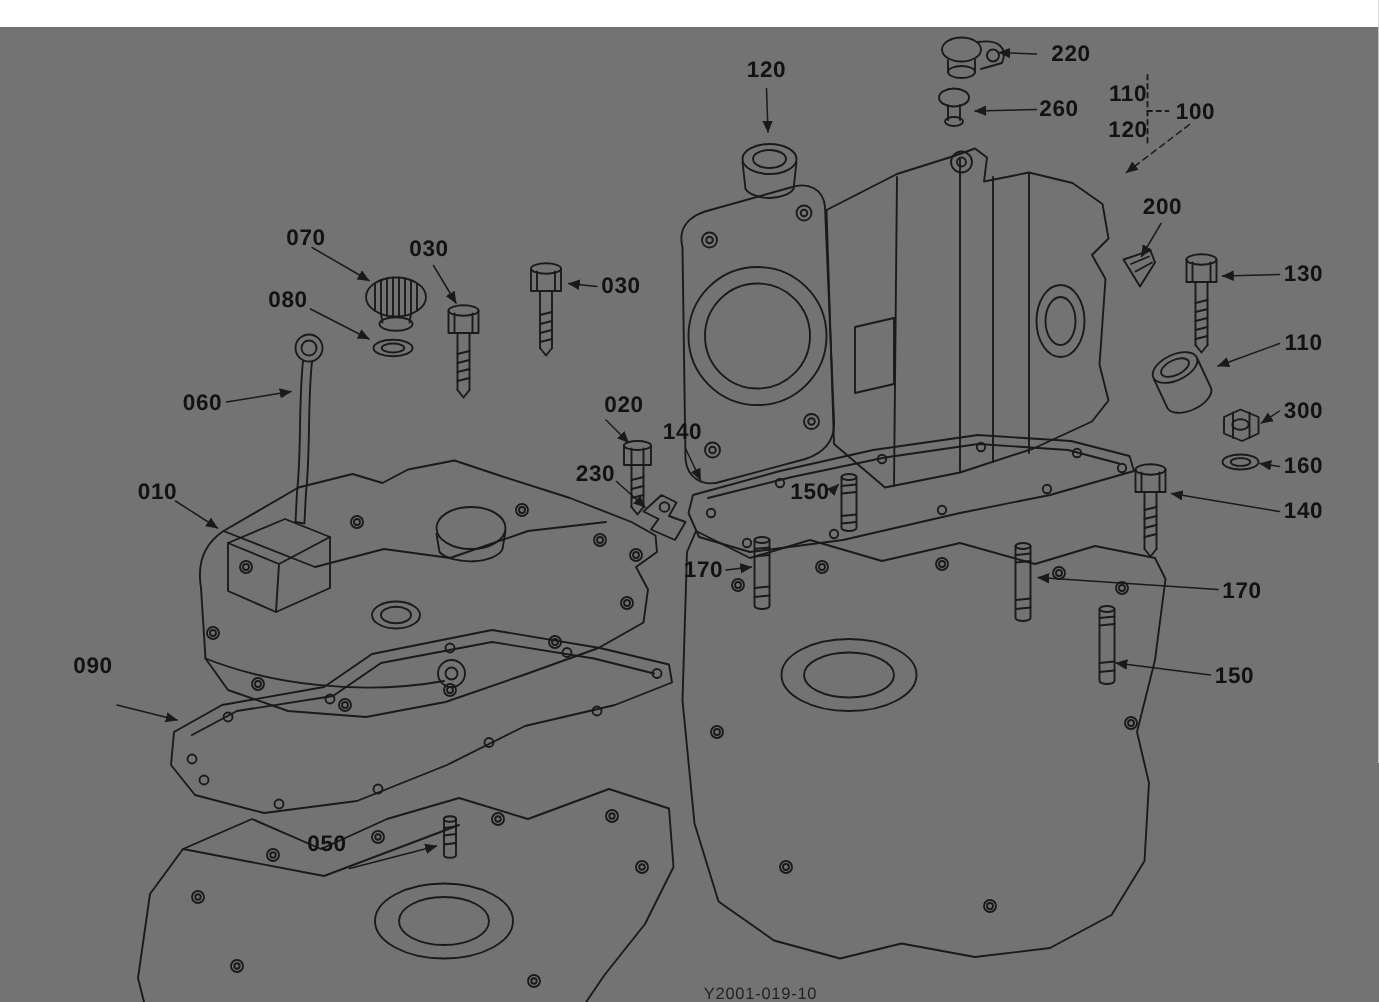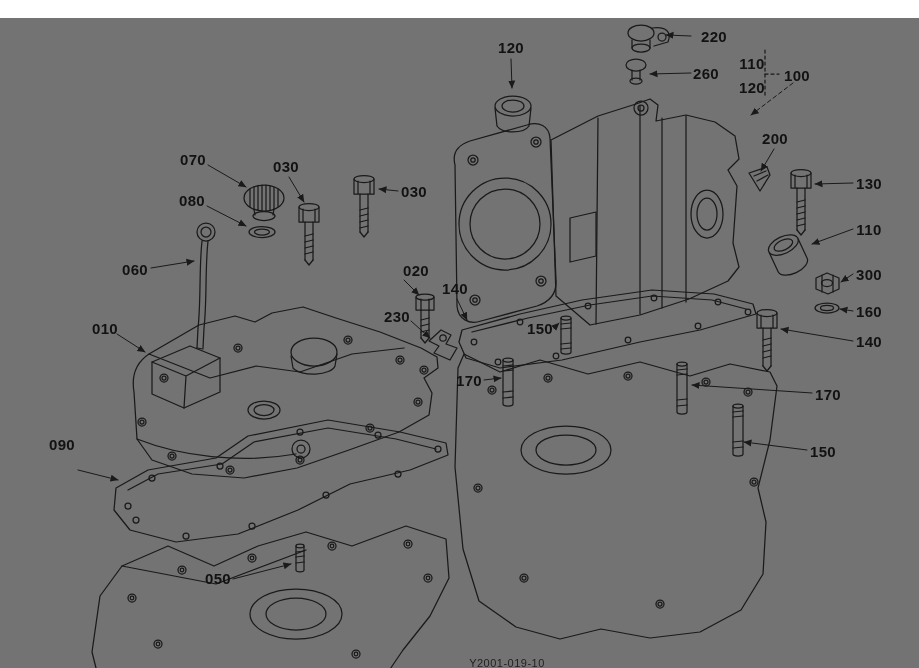--- a/index.html
+++ b/index.html
@@ -377,29 +377,29 @@
   <div class="callout" style="left:752px;top:69px">120</div>
   <div class="callout" style="left:797px;top:57px">100</div>
   <div class="callout" style="left:775px;top:120px">200</div>
   <div class="callout" style="left:869px;top:165px">130</div>
   <div class="callout" style="left:869px;top:211px">110</div>
   <div class="callout" style="left:869px;top:256px">300</div>
   <div class="callout" style="left:869px;top:293px">160</div>
   <div class="callout" style="left:869px;top:323px">140</div>
   <div class="callout" style="left:828px;top:376px">170</div>
   <div class="callout" style="left:823px;top:433px">150</div>
-  <div class="callout" style="left:193px;top:141px">070</div>
+  <div class="callout" style="left:204px;top:141px">070</div>
   <div class="callout" style="left:286px;top:148px">030</div>
   <div class="callout" style="left:414px;top:173px">030</div>
   <div class="callout" style="left:192px;top:182px">080</div>
   <div class="callout" style="left:135px;top:251px">060</div>
   <div class="callout" style="left:416px;top:252px">020</div>
   <div class="callout" style="left:397px;top:298px">230</div>
   <div class="callout" style="left:455px;top:270px">140</div>
   <div class="callout" style="left:540px;top:310px">150</div>
   <div class="callout" style="left:469px;top:362px">170</div>
   <div class="callout" style="left:105px;top:310px">010</div>
   <div class="callout" style="left:62px;top:426px">090</div>
-  <div class="callout" style="left:218px;top:560px">050</div>
+  <div class="callout" style="left:218px;top:545px">050</div>
 
   <div class="drawing-code" style="left:507px;top:645px">Y2001-019-10</div>
 
 </div>
 
 </body></html>

